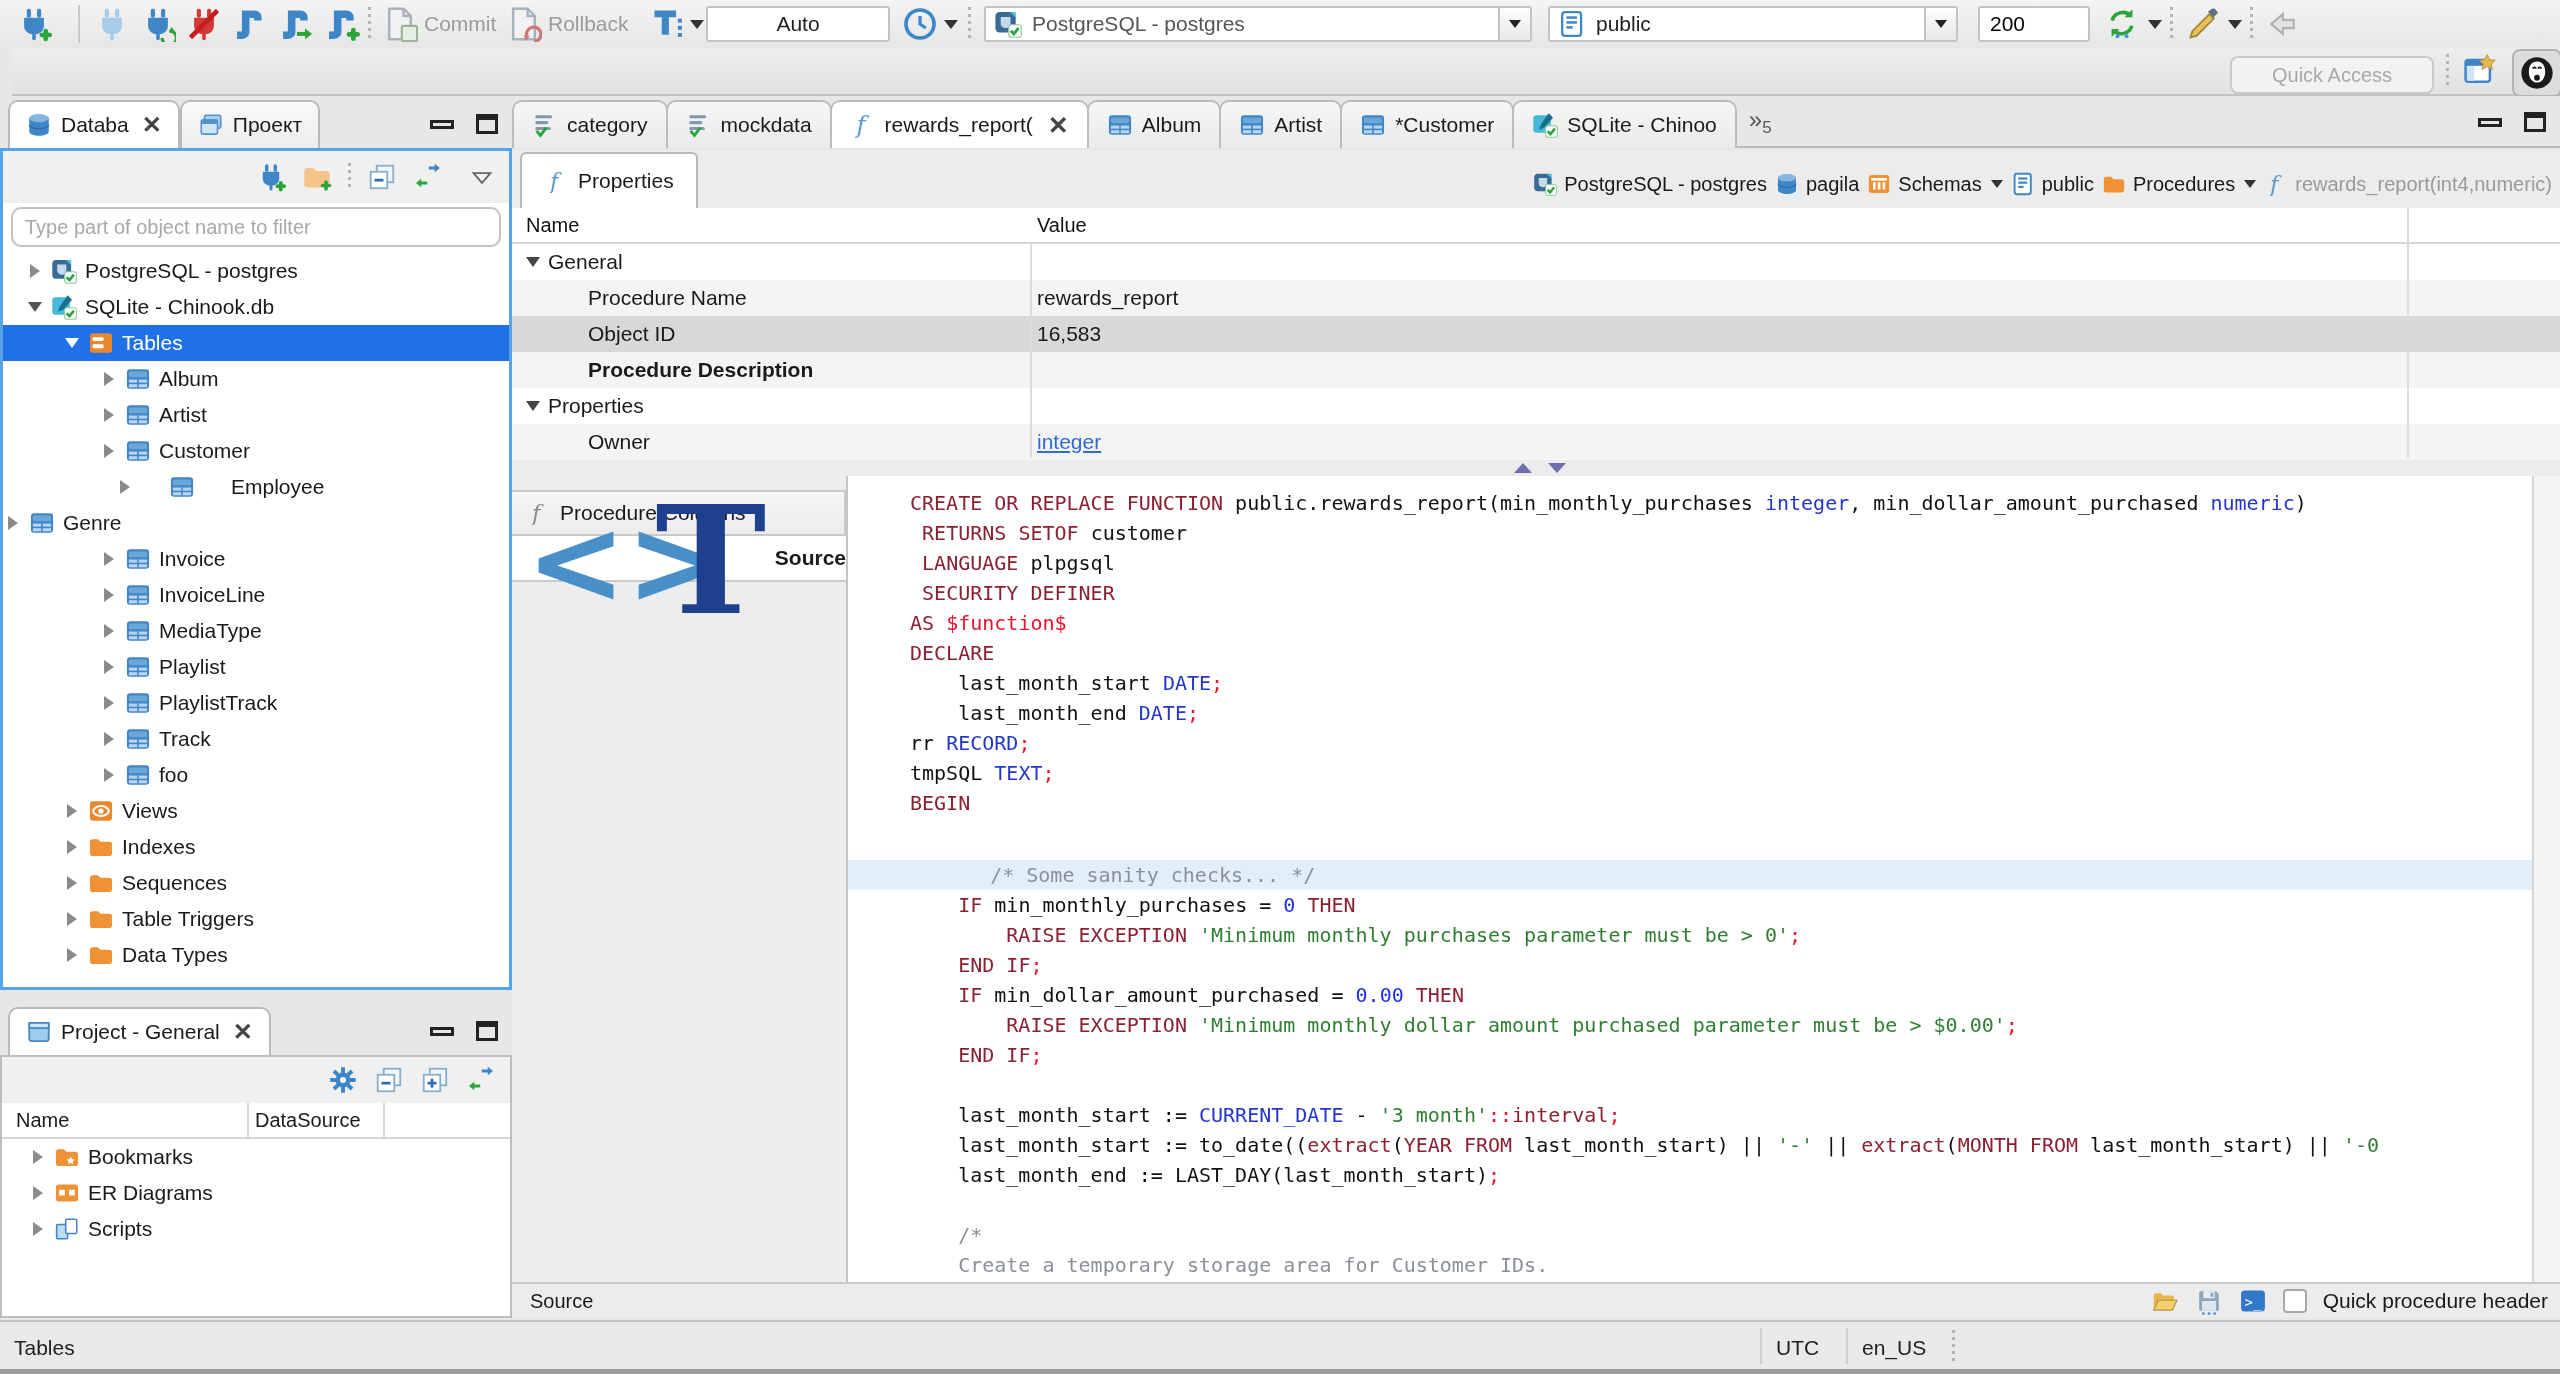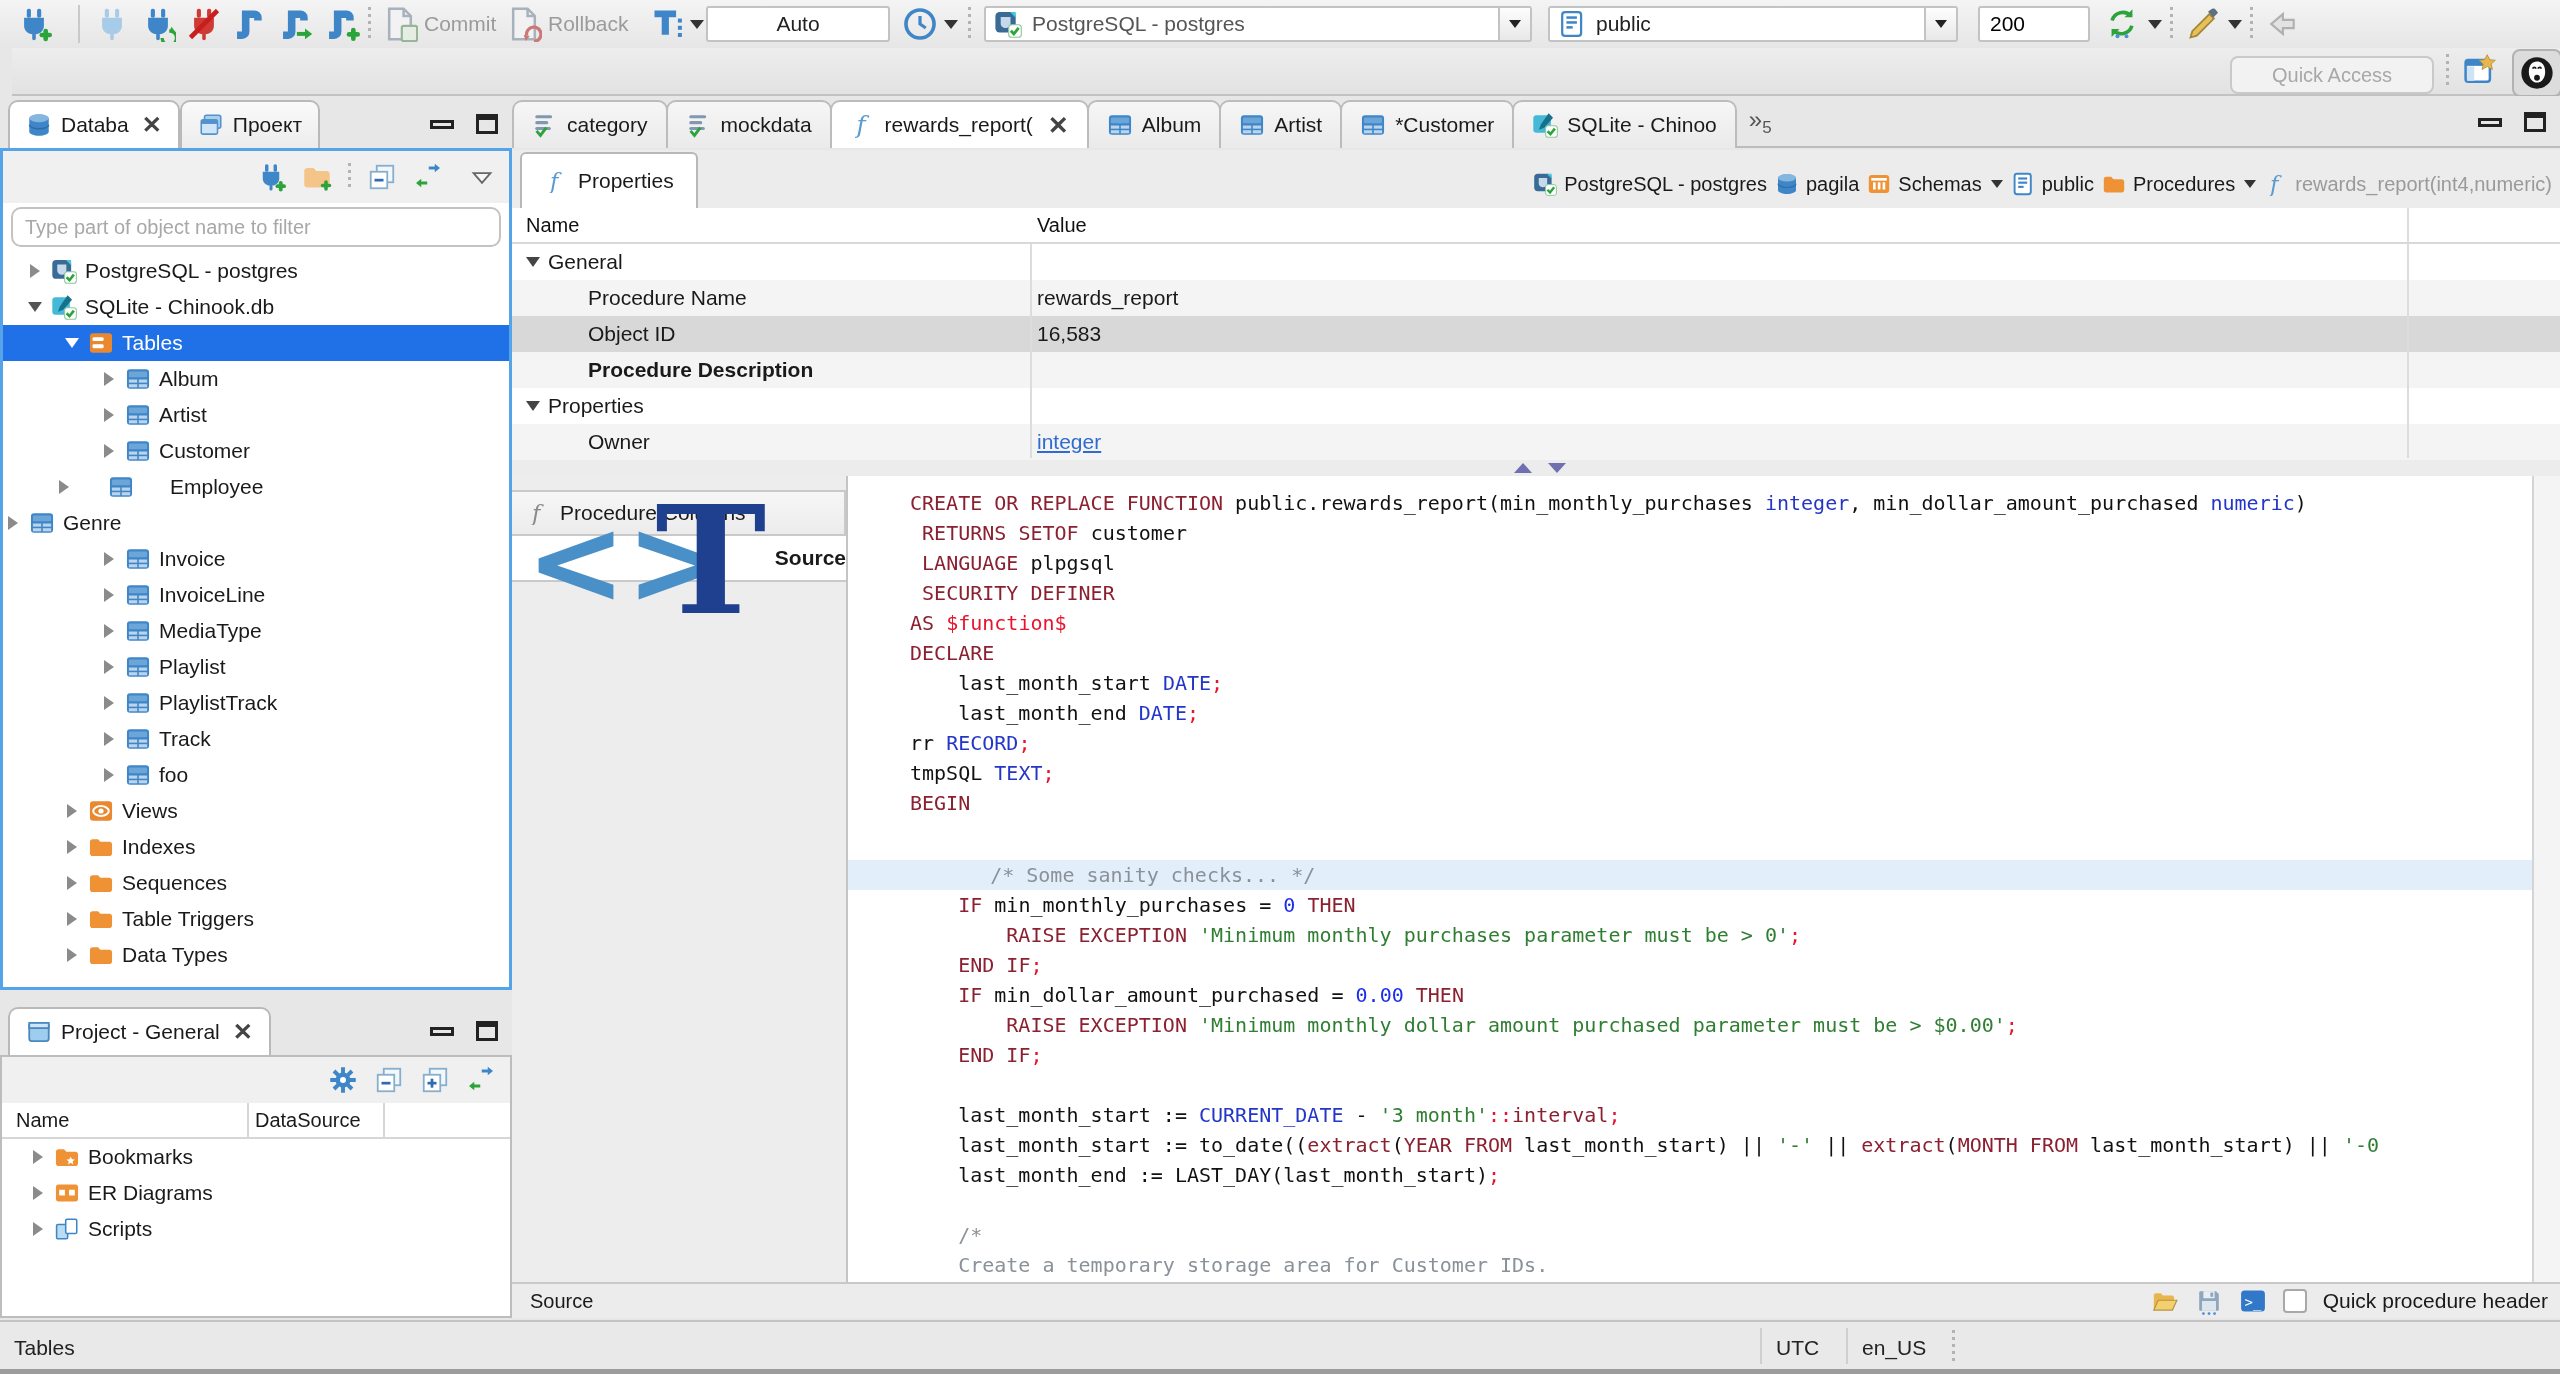--- a/index.html
+++ b/index.html
@@ -491,21 +491,21 @@
                 <rect x="1.5" y="2.5" width="17" height="15" rx="2.5" fill="#3f86c8"></rect>
                 <rect x="3" y="4.2" width="14" height="4.4" rx="1" fill="#6ca6d8"></rect>
                 <rect x="3" y="10.4" width="6.4" height="2.4" fill="#b9d4ec"></rect>
                 <rect x="10.6" y="10.4" width="6.4" height="2.4" fill="#b9d4ec"></rect>
                 <rect x="3" y="14" width="6.4" height="2.4" fill="#b9d4ec"></rect>
                 <rect x="10.6" y="14" width="6.4" height="2.4" fill="#b9d4ec"></rect>
               </svg>
             </span>
             <span>Customer</span>
           </div>
-          <div class="trow" style="padding-left: 51px; gap: 28px;">
+          <div class="trow" style="padding-left: 112px; gap: 28px;">
             <span class="arrsp">
               <span class="arr-c"></span>
             </span>
             <span class="ic ticon">
               <svg viewBox="0 0 20 20" xmlns="http://www.w3.org/2000/svg">
                 <rect x="1.5" y="2.5" width="17" height="15" rx="2.5" fill="#3f86c8"></rect>
                 <rect x="3" y="4.2" width="14" height="4.4" rx="1" fill="#6ca6d8"></rect>
                 <rect x="3" y="10.4" width="6.4" height="2.4" fill="#b9d4ec"></rect>
                 <rect x="10.6" y="10.4" width="6.4" height="2.4" fill="#b9d4ec"></rect>
                 <rect x="3" y="14" width="6.4" height="2.4" fill="#b9d4ec"></rect>

